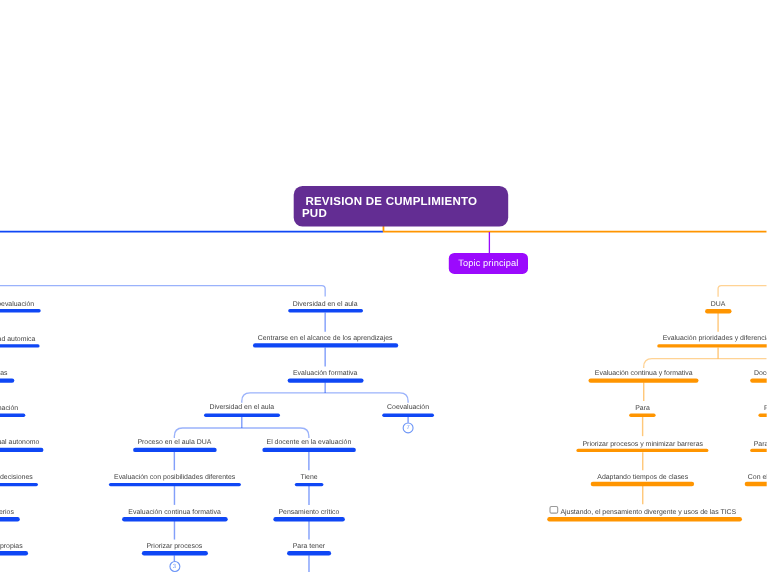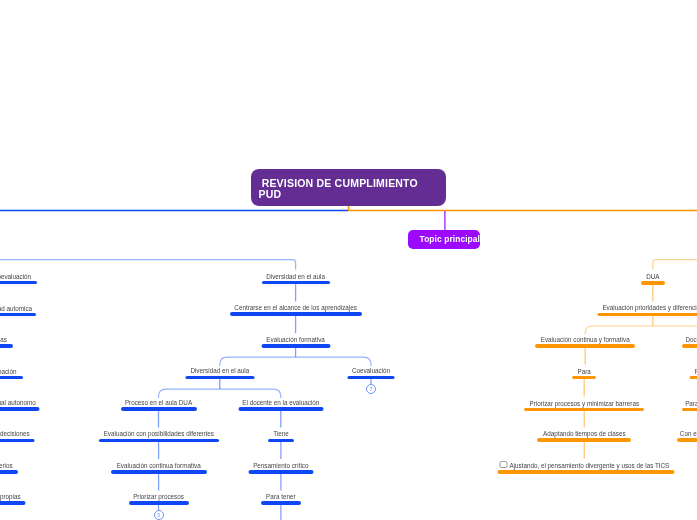--- a/index.html
+++ b/index.html
@@ -6,22 +6,22 @@
 html,body{margin:0;padding:0;background:#ffffff;}
 *{-webkit-font-smoothing:antialiased;}
 body{width:697px;height:520px;overflow:hidden;font-family:"Liberation Sans",sans-serif;position:relative;}
 #canvas{position:absolute;left:0;top:0;width:697px;height:520px;overflow:hidden;background:#fff;}
 svg#links{position:absolute;left:0;top:0;width:697px;height:520px;background:#ffffff;z-index:0;}
 .node,.rootbox,.topicbox,.badge{z-index:2;}
 .node{position:absolute;white-space:nowrap;transform:translateX(-50%);}
 .node .lblrow{display:block;text-align:center;white-space:nowrap;height:7px;line-height:7px;position:relative;}
 .node .lbl{display:block;text-align:center;color:#444444;font-size:6.3px;line-height:7px;letter-spacing:0px;}
 .node .bar{display:block;height:3.6px;border-radius:2px;margin:1.2px auto 0;}
-.rootbox{position:absolute;background:#632D93;border-radius:8px;color:#ffffff;font-weight:bold;font-size:10.5px;line-height:11.3px;box-sizing:border-box;padding:9px 8px 0 8px;white-space:pre-wrap;letter-spacing:.2px;}
-.topicbox{position:absolute;background:#9B0AFD;border-radius:5px;color:#ffffff;font-weight:bold;font-size:8.4px;letter-spacing:.1px;line-height:9px;text-align:center;box-sizing:border-box;display:flex;align-items:center;justify-content:flex-end;}
+.rootbox{position:absolute;background:#632D93;border-radius:8px;color:#ffffff;font-weight:bold;font-size:10.5px;line-height:11.3px;box-sizing:border-box;padding:9px 8px 0 8px;white-space:pre-wrap;letter-spacing:.2px;margin-left:16px;}
+.topicbox{position:absolute;background:#9B0AFD;border-radius:5px;color:#ffffff;font-weight:normal;font-size:8.4px;letter-spacing:.1px;line-height:9px;text-align:center;box-sizing:border-box;display:flex;align-items:center;justify-content:center;}
 .cbox{display:inline-block;width:7.6px;height:7.6px;border:1.1px solid #9a9a9a;border-radius:1.8px;background:#fff;margin-right:2.2px;box-sizing:border-box;position:relative;top:-2.4px;}
 .badge{position:absolute;width:10px;height:10px;border-radius:50%;border:1px solid #6c95f7;color:#6c95f7;font-size:5.4px;line-height:8px;text-align:center;background:#fff;box-sizing:border-box;transform:translateX(-50%);font-family:'Liberation Sans',sans-serif;}
 </style>
 </head>
 <body>
 
 <div id="canvas">
   <svg id="links" viewBox="0 0 697 520">
       <path d="M -10 210.5 L 348.2 210.5" fill="none" stroke="#0F47F5" stroke-width="1.6" opacity="1"></path>
       <path d="M 348.2 210.5 L 710 210.5" fill="none" stroke="#FF9500" stroke-width="1.6" opacity="1"></path>

